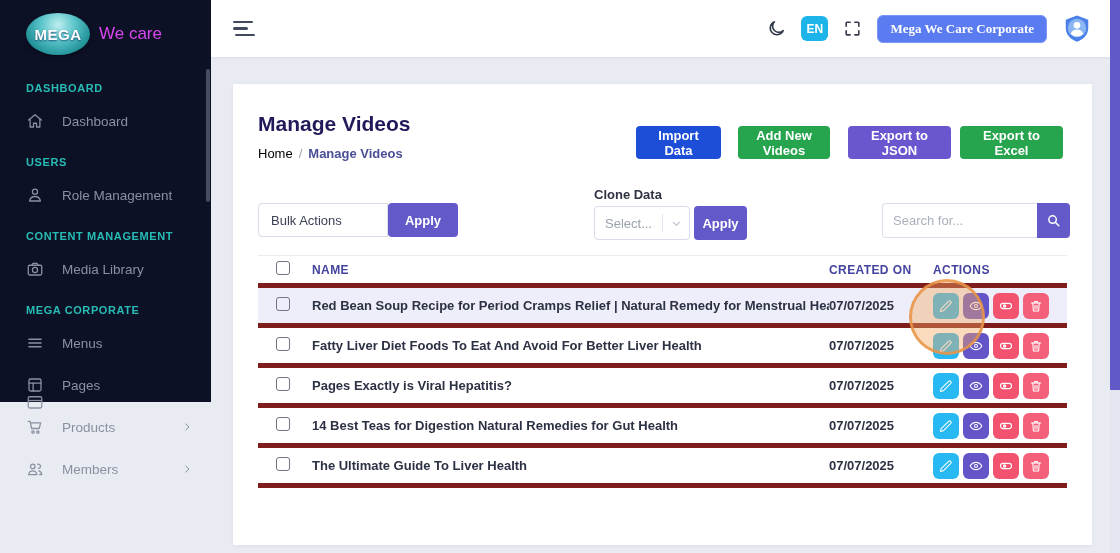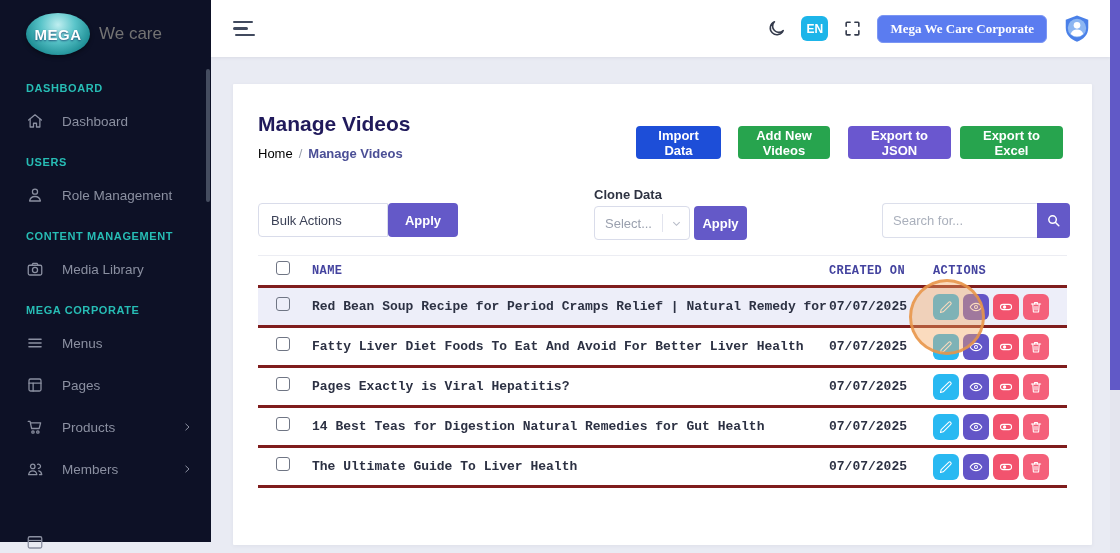--- a/index.html
+++ b/index.html
@@ -1,23 +1,23 @@
 <!DOCTYPE html>
 <html><head>
 <meta charset="utf-8">
 <style>
   * { margin:0; padding:0; box-sizing:border-box; }
   html,body { width:1120px; height:553px; overflow:hidden; font-family:"Liberation Sans",sans-serif; background:#e9ebf3; }
 
   
-  .sidebar { position:absolute; left:0; top:0; width:211px; height:542px; background:#0d1126; z-index:5; }
+  .sidebar { position:absolute; left:0; top:0; width:211px; height:402px; background:#0d1126; z-index:5; }
   .logo { height:68px; display:flex; align-items:center; padding-left:26px; gap:9px; }
   .logo-ellipse { width:64px; height:42px; border-radius:50%; background:radial-gradient(ellipse at 50% 28%, #bfeef0 0%, #59c4c9 38%, #1f8f96 75%, #146e7c 100%); display:flex; align-items:center; justify-content:center; box-shadow:0 2px 4px rgba(0,0,0,.4); }
   .logo-ellipse span { color:#fff; font-weight:bold; font-size:15px; letter-spacing:.5px; text-shadow:0 1px 2px rgba(10,40,90,.7); }
-  .logo-tagline { color:#737373; font-size:17px; }
+  .logo-tagline { color:#d946ef; font-size:17px; }
   .side-scroll-thumb { position:absolute; right:1px; top:69px; width:4px; height:133px; background:#454d60; border-radius:2px; }
   .nav { padding-top:2px; }
   .nav-title { color:#27bdb5; font-size:11px; font-weight:bold; letter-spacing:.6px; padding:14px 0 6px 26px; }
   .nav-title:first-child { padding-top:12px; }
   .nav-item { display:flex; align-items:center; height:42px; padding-left:26px; color:#8b90a1; font-size:13.5px; cursor:pointer; }
   .nav-ico { width:18px; height:18px; margin-right:18px; display:inline-flex; }
   .nav-ico svg { width:18px; height:18px; stroke:#8b90a1; fill:none; stroke-width:1.7; stroke-linecap:round; stroke-linejoin:round; }
   .nav-arrow { margin-left:auto; margin-right:18px; display:inline-flex; }
   .nav-arrow svg { width:12px; height:12px; stroke:#8b90a1; fill:none; stroke-width:2; }
   .clipped-ico { position:absolute; left:26px; bottom:-9px; width:18px; height:18px; }
@@ -64,21 +64,21 @@
   .clone-select .sel-chevron { width:26px; display:flex; justify-content:center; }
   .clone-select .sel-chevron svg { width:11px; height:11px; stroke:#b7bcc8; fill:none; stroke-width:2.4; }
   .clone-apply { position:absolute; left:461px; top:122px; width:53px; height:34px; background:#6459c8; color:#fff; border:none; border-radius:4px; font-size:13px; font-weight:bold; cursor:pointer; font-family:inherit; }
   .search-input { position:absolute; left:649px; top:119px; width:155px; height:35px; border:1px solid #dcdfeb; border-right:none; border-radius:4px 0 0 4px; font-size:13px; color:#3c4257; padding:0 10px; outline:none; font-family:inherit; }
   .search-input::placeholder { color:#aab0bc; }
   .search-btn { position:absolute; left:804px; top:119px; width:33px; height:35px; background:#6459c8; border:none; border-radius:0 4px 4px 0; cursor:pointer; display:flex; align-items:center; justify-content:center; }
   .search-btn svg { width:15px; height:15px; stroke:#fff; fill:none; stroke-width:2.4; stroke-linecap:round; }
 
   
   .table { position:absolute; left:25px; top:171px; width:809px; }
-  .trow { display:grid; grid-template-columns:54px 517px 104px 134px; align-items:center; border-bottom:3px solid #7f1d1d;font-family:Liberation Mono, monospace; }
+  .trow { display:grid; grid-template-columns:54px 517px 104px 134px; align-items:center; border-bottom:5px solid #7f1d1d; }
   .thead { height:33px; border-top:1px solid #ecedf3; }
   .thead .th { font-size:12px; font-weight:bold; color:#44439f; letter-spacing:.4px; }
   .drow { height:40px; }
   .drow.hl { background:#edeef9; }
   .cell-check { padding-left:18px; }
   .checkbox { width:14px; height:14px; border:1.6px solid #6f7584; border-radius:3px; display:inline-block; background:transparent; cursor:pointer; }
   .cell-name { font-size:13px; font-weight:bold; color:#2c3143; white-space:nowrap; overflow:hidden; }
   .cell-date { font-size:13px; font-weight:bold; color:#2c3143; }
   .cell-actions { display:flex; gap:4px; }
   .abtn { width:26px; height:26px; border:none; border-radius:6px; cursor:pointer; display:flex; align-items:center; justify-content:center; padding:0; }

